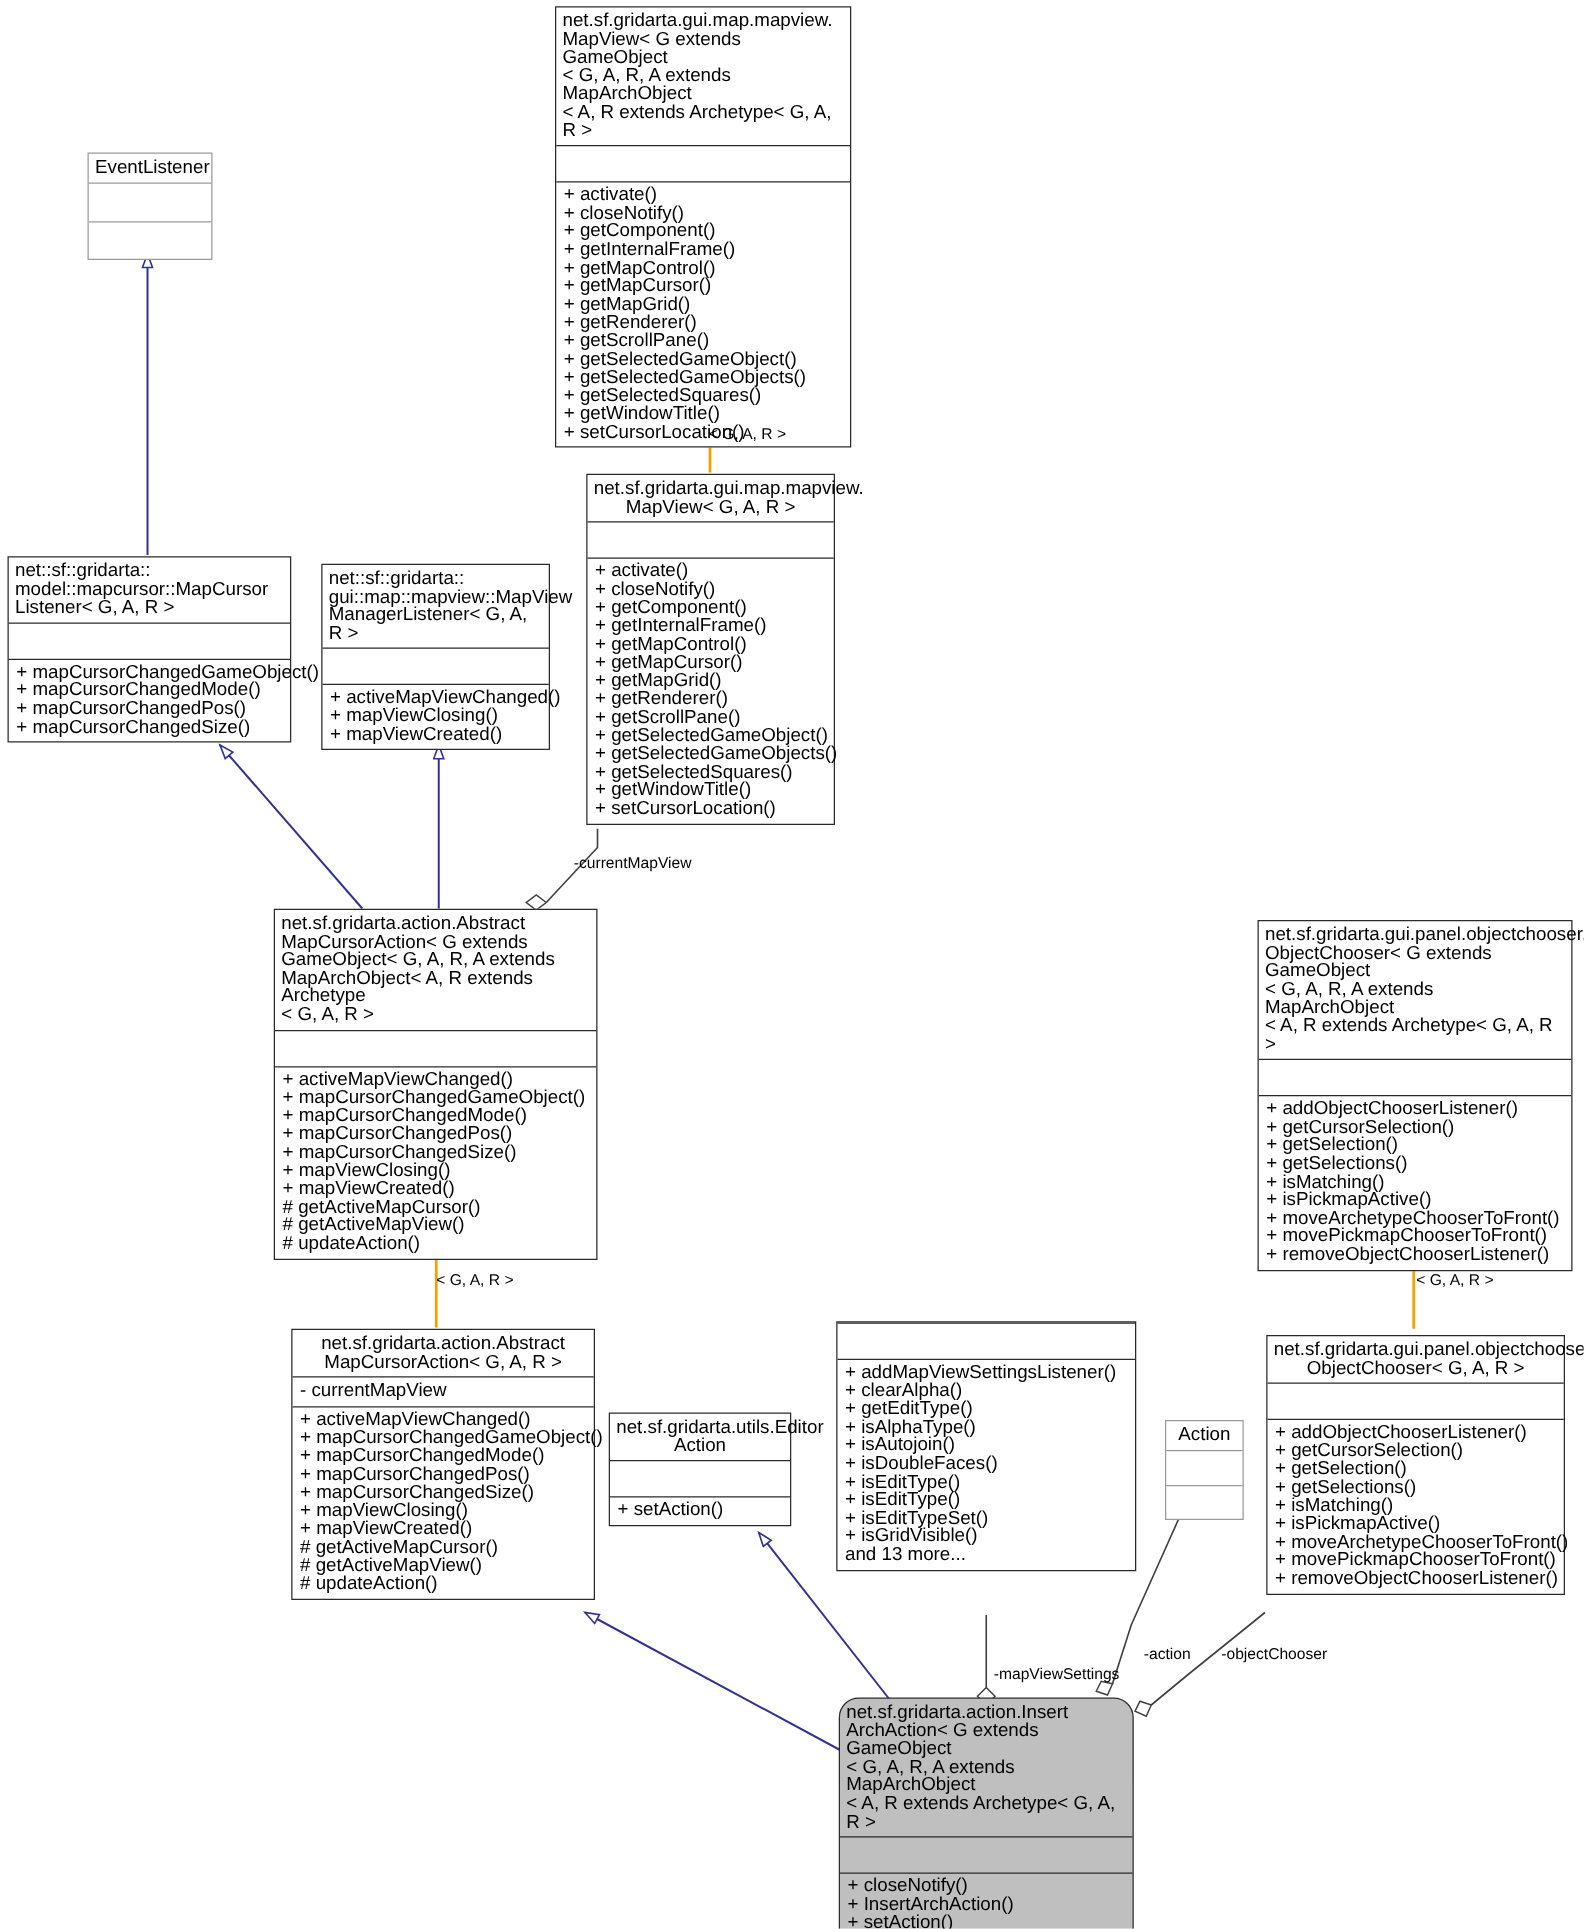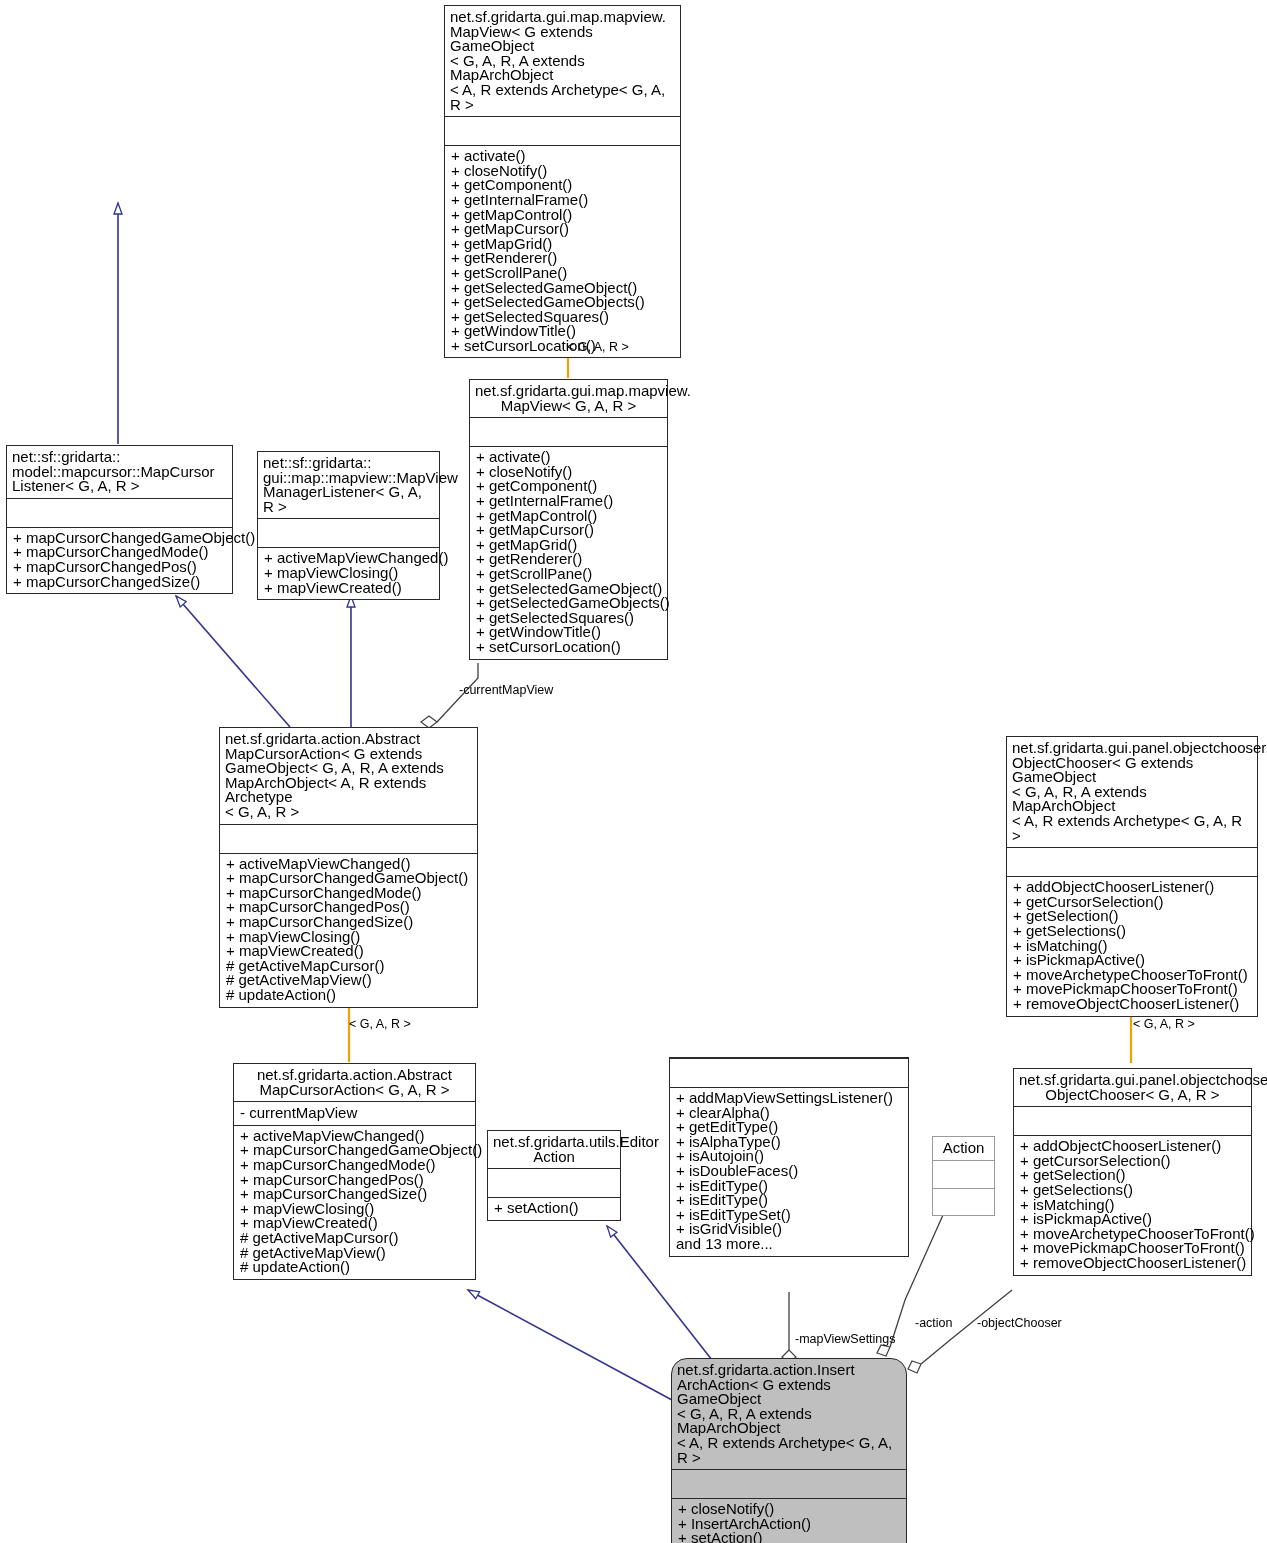--- a/index.html
+++ b/index.html
@@ -134,20 +134,27 @@
       <polyline points="943,1215 905,1300 890,1347" fill="none" stroke="#404040" stroke-width="1.3"></polyline>
       <polygon points="890,1347 881,1345 877,1353 886,1356" fill="#ffffff" stroke="#404040" stroke-width="1.2"></polygon>
     </g>
 
     <g>
       <polyline points="1012,1290 950,1340 921,1364" fill="none" stroke="#404040" stroke-width="1.3"></polyline>
       <polygon points="921,1364 912,1361 908,1369 917,1373" fill="#ffffff" stroke="#404040" stroke-width="1.2"></polygon>
     </g>
   </svg>
 
+  <div class="node thin" style="left:70px; top:122px; width:100px;">
+    <div class="title">EventListener</div>
+    <div class="sep"></div>
+    <div class="attrs" style="height:22px;"></div>
+    <div class="sep"></div>
+    <div class="ops" style="height:22px;"></div>
+  </div>
 
   <div class="node" style="left:444px; top:5px; width:237px;">
     <div class="title left">net.sf.gridarta.gui.map.mapview.
 MapView&lt; G extends GameObject
 &lt; G, A, R, A extends MapArchObject
 &lt; A, R extends Archetype&lt; G, A, R &gt;</div>
     <div class="sep"></div>
     <div class="attrs" style="height:20px;"></div>
     <div class="sep"></div>
     <div class="ops">
@@ -259,21 +266,21 @@
       <div class="row">+ mapCursorChangedPos()</div>
       <div class="row">+ mapCursorChangedSize()</div>
       <div class="row">+ mapViewClosing()</div>
       <div class="row">+ mapViewCreated()</div>
       <div class="row"># getActiveMapCursor()</div>
       <div class="row"># getActiveMapView()</div>
       <div class="row"># updateAction()</div>
     </div>
   </div>
 
-  <div class="node" style="left:487px; top:1130px; width:134px;">
+  <div class="node" style="left:487px; top:1130px; width:146px;">
     <div class="title">net.sf.gridarta.utils.Editor
 Action</div>
     <div class="sep"></div>
     <div class="attrs" style="height:20px;"></div>
     <div class="sep"></div>
     <div class="ops">
       <div class="row">+ setAction()</div>
     </div>
   </div>
 

